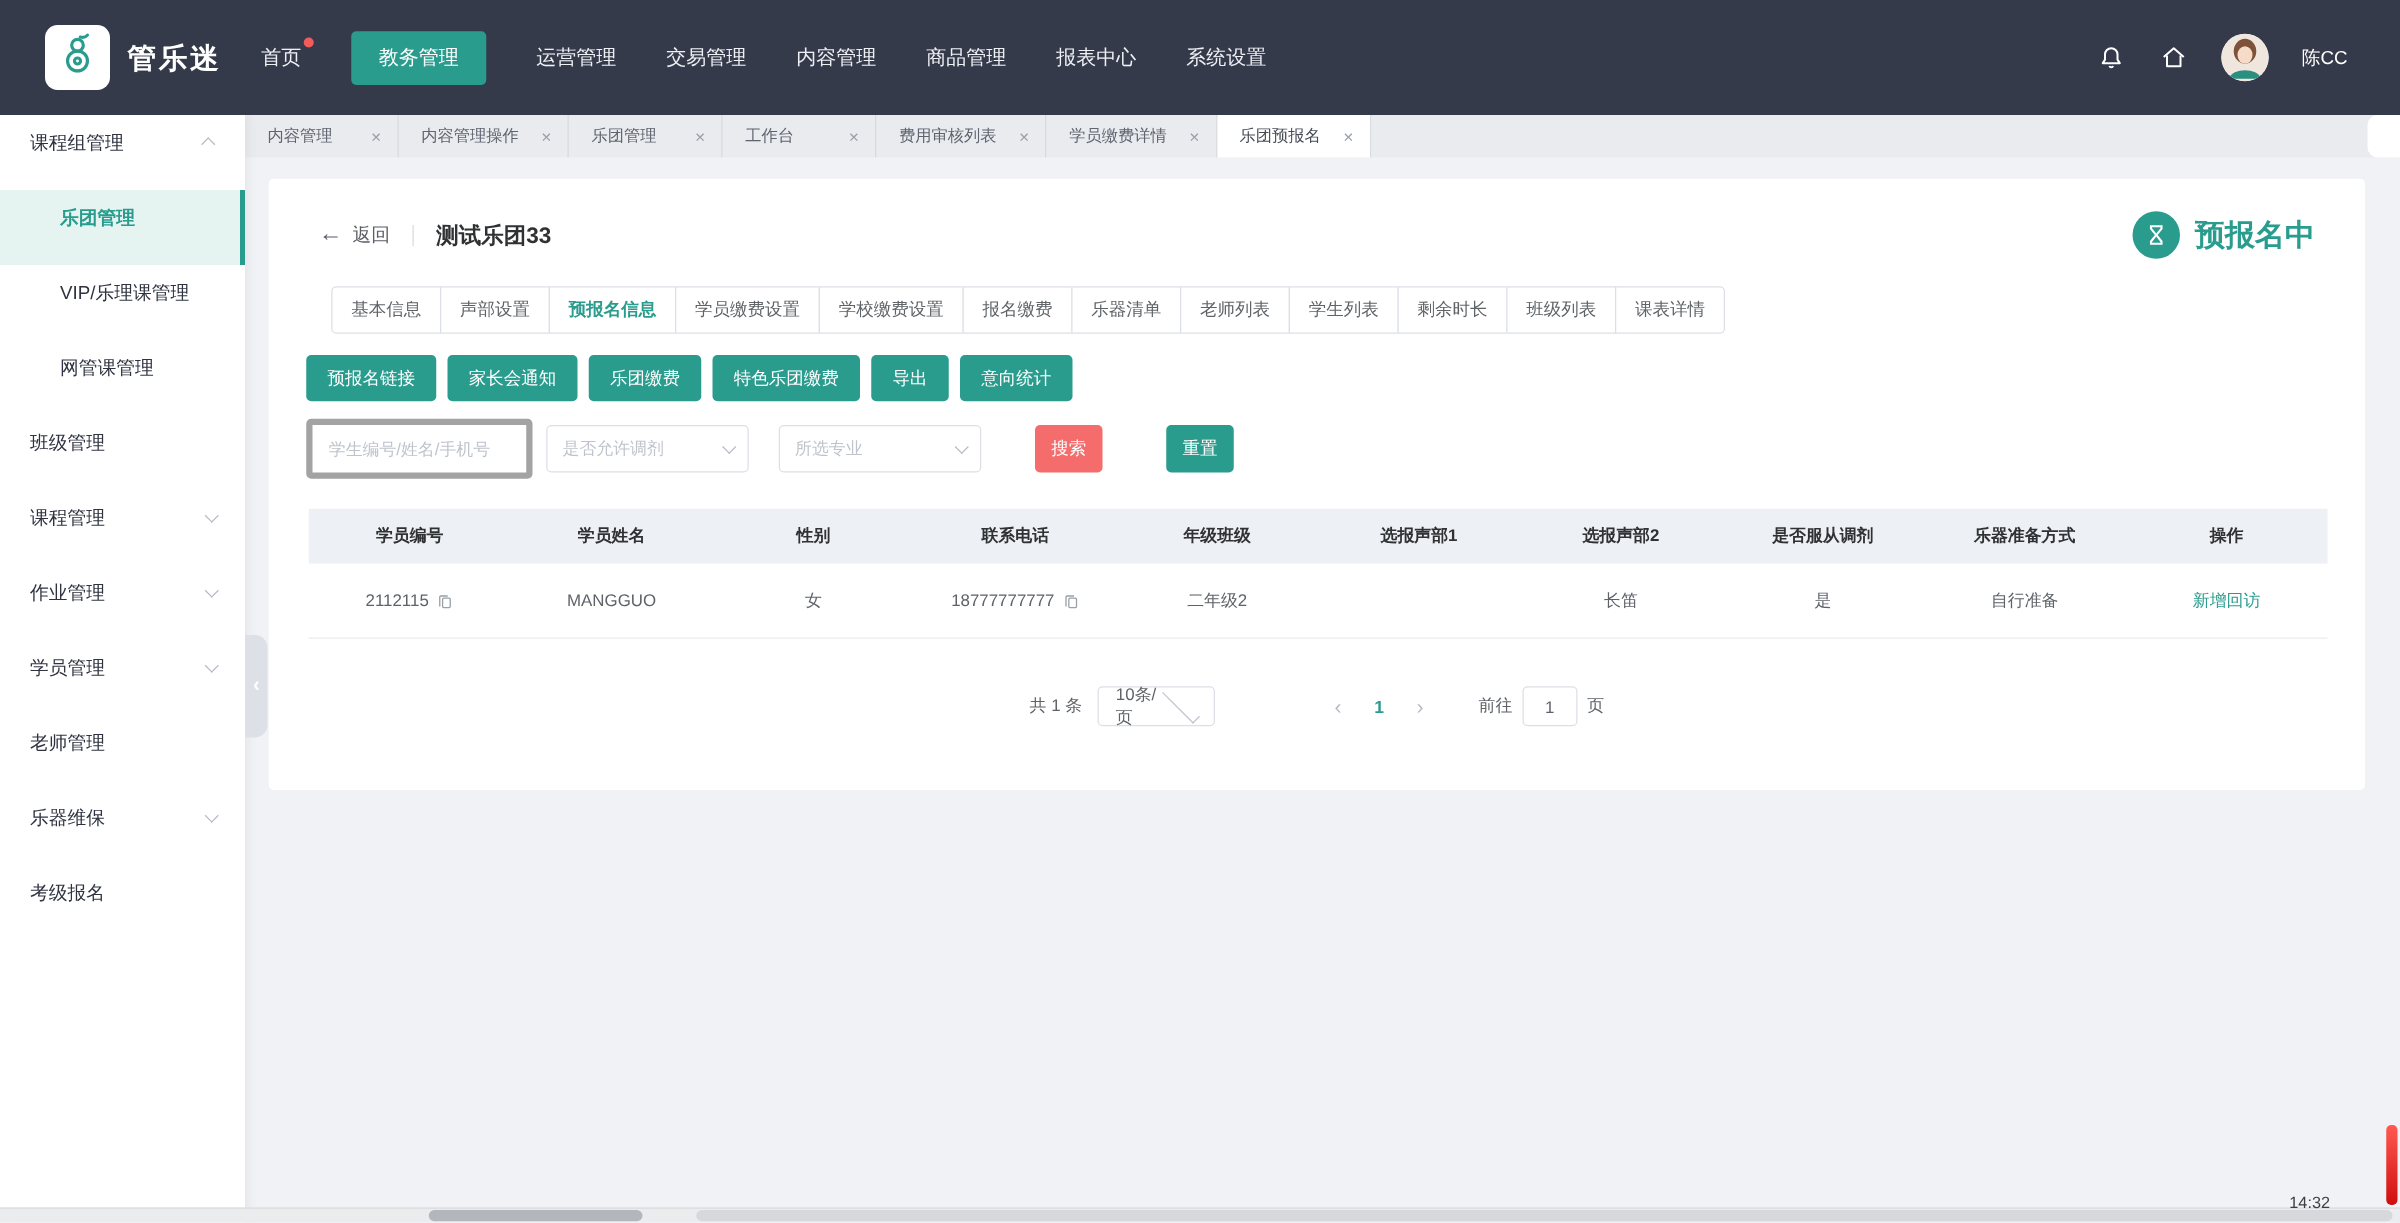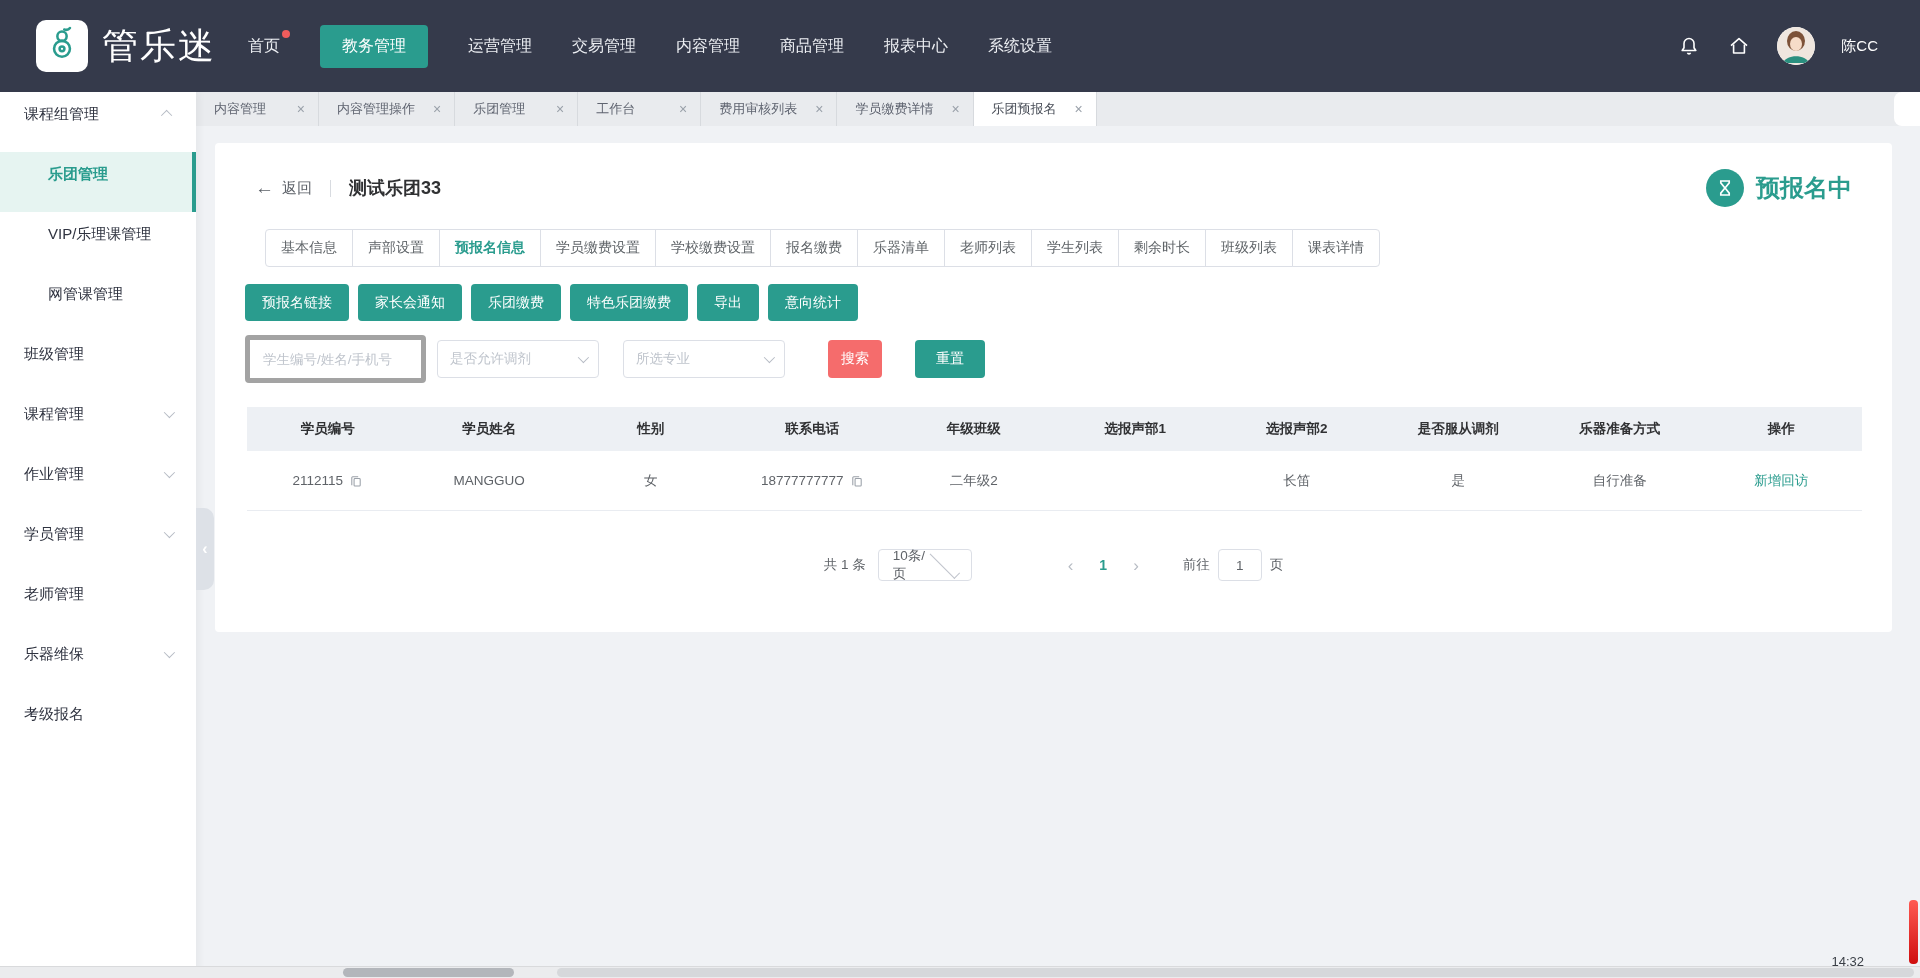--- a/index.html
+++ b/index.html
@@ -7,21 +7,21 @@
   body {
     position:relative; overflow:hidden; background:#f0f2f5;
     font-family:"Liberation Sans","DejaVu Sans",sans-serif;
   }
   
   .navbar { position:absolute; top:0; left:0; right:0; height:92px;
     background:#353a4b; display:flex; align-items:center; z-index:5; }
   .brand { display:flex; align-items:center; margin-left:36px; }
   .logo-box { width:52px; height:52px; background:#fff; border-radius:10px;
     display:flex; align-items:center; justify-content:center; }
-  .brand-name { color:#fff; font-size:36px; font-weight:normal; margin-left:14px; letter-spacing:2px; }
+  .brand-name { color:#fff; font-size:23px; font-weight:bold; margin-left:14px; letter-spacing:2px; }
   .nav-menu { display:flex; align-items:center; margin-left:32px; gap:40px; }
   .nav-item { position:relative; color:#eef0f4; font-size:16px; cursor:pointer; white-space:nowrap; }
   .nav-item.active { background:#2a9c8e; color:#fff; padding:11px 22px; border-radius:4px; }
   .nav-dot { position:absolute; top:-6px; right:-10px; width:8px; height:8px;
     border-radius:50%; background:#f05c5c; }
   .nav-right { margin-left:auto; margin-right:42px; display:flex; align-items:center; gap:26px; }
   .nav-icon { width:24px; height:24px; display:block; }
   .avatar { width:38px; height:38px; border-radius:50%; overflow:hidden; background:#fff; }
   .user-name { color:#fff; font-size:15px; }
   
@@ -76,21 +76,21 @@
   .filters-row { display:flex; align-items:center; margin:14px 0 0 30px; }
   .text-input { width:181px; height:48px; border:5px solid #a3a3a3; border-radius:4px;
     padding:0 13px; font-size:13.5px; color:#5f6468; font-family:Liberation Sans, sans-serif; outline:none; }
   .text-input::placeholder { color:#bfc4cc; }
   .select-box { width:162px; height:38px; border:1px solid #dcdfe6; border-radius:4px;
     display:flex; align-items:center; padding:0 12px; cursor:pointer; background:#fff; }
   .select-box .ph { font-size:13.5px; color:#bfc4cc; flex:1; }
   .sel1 { margin-left:11px; } .sel2 { margin-left:24px;font-family:Liberation Mono, monospace; }
   .btn-search { margin-left:43px; width:54px; height:38px; background:#f56c6c; color:#fff;
     font-size:14px; border:none; border-radius:4px; cursor:pointer; font-family:inherit; }
-  .btn-reset { margin-left:33px; width:70px; height:38px; background:#2a9c8e; color:#fff;
+  .btn-reset { margin-left:51px; width:54px; height:38px; background:#2a9c8e; color:#fff;
     font-size:14px; border:none; border-radius:4px; cursor:pointer; font-family:inherit; }
   
   .table { margin:24px 30px 0 32px; }
   .t-head, .t-row { display:grid; grid-template-columns:repeat(10,1fr); align-items:center; }
   .t-head { height:44px; background:#edf0f4; }
   .t-head > div { font-size:13.5px; font-weight:bold; color:#303133; text-align:center; }
   .t-row { height:60px; border-bottom:1px solid #e9ecf1; background:#fff; }
   .t-row > div { font-size:13.5px; color:#5f6368; text-align:center; display:flex;
     align-items:center; justify-content:center; gap:6px; }
   .t-link { color:#2a9c8e; cursor:pointer; }

